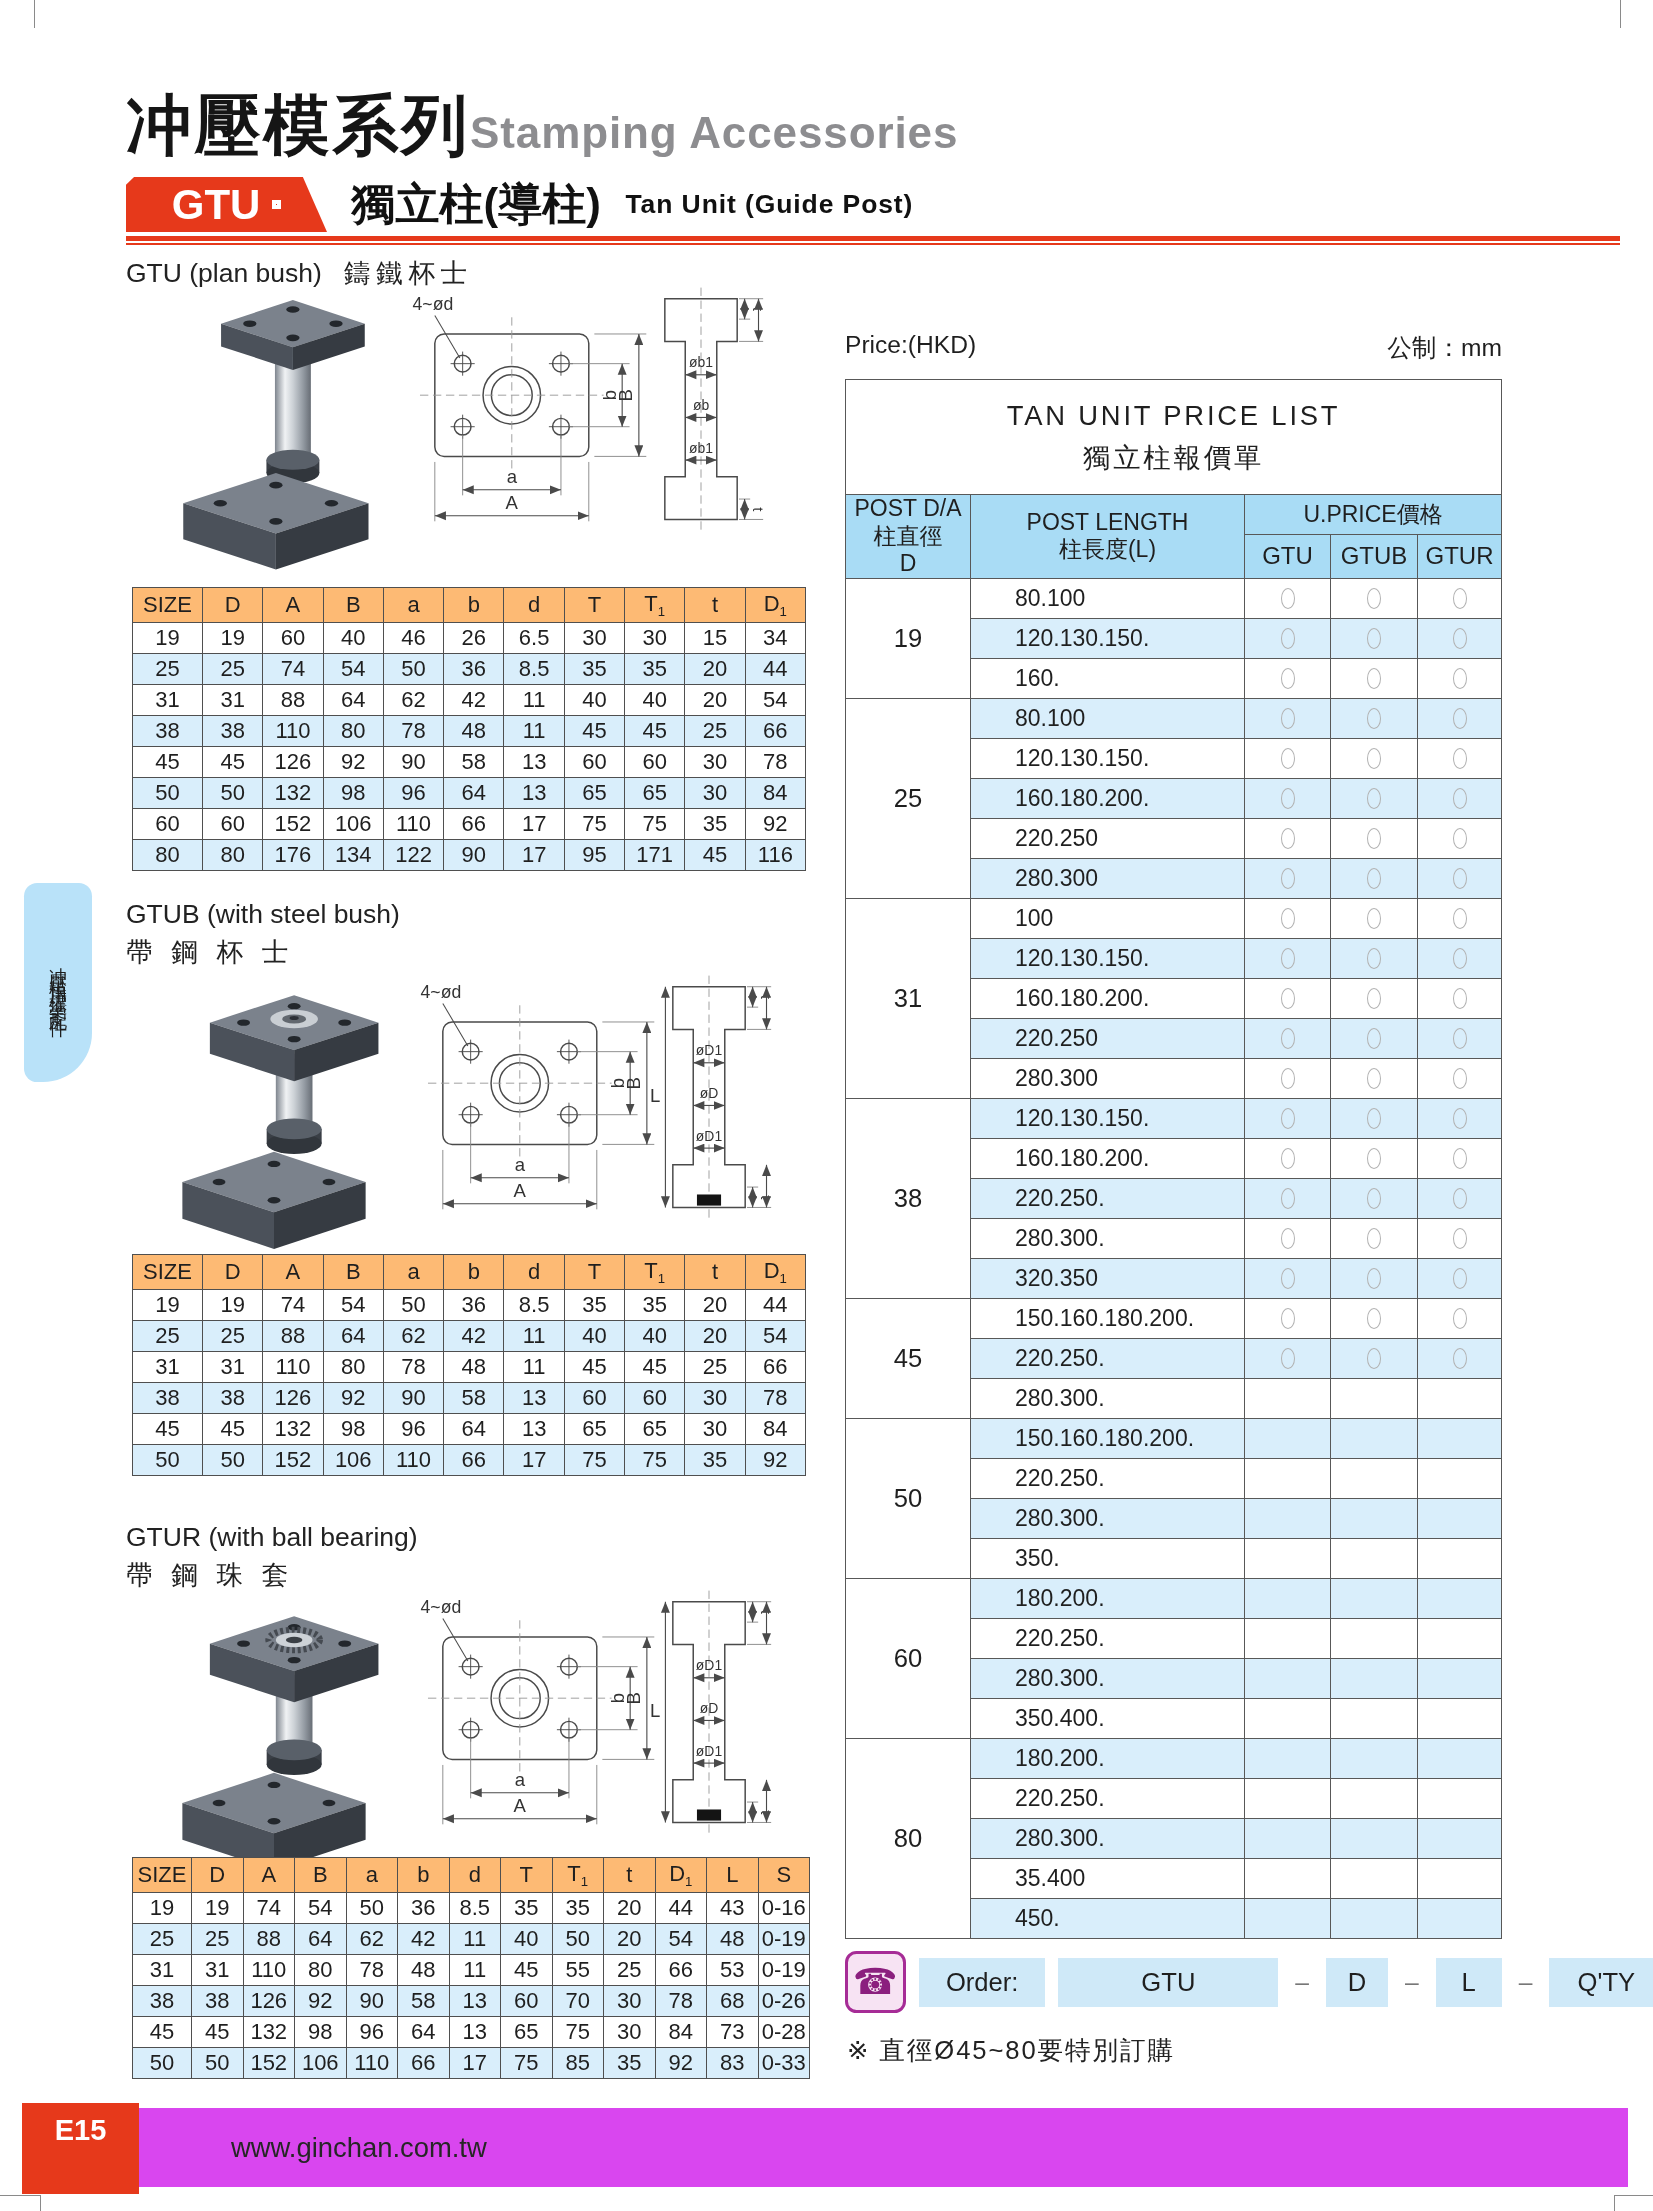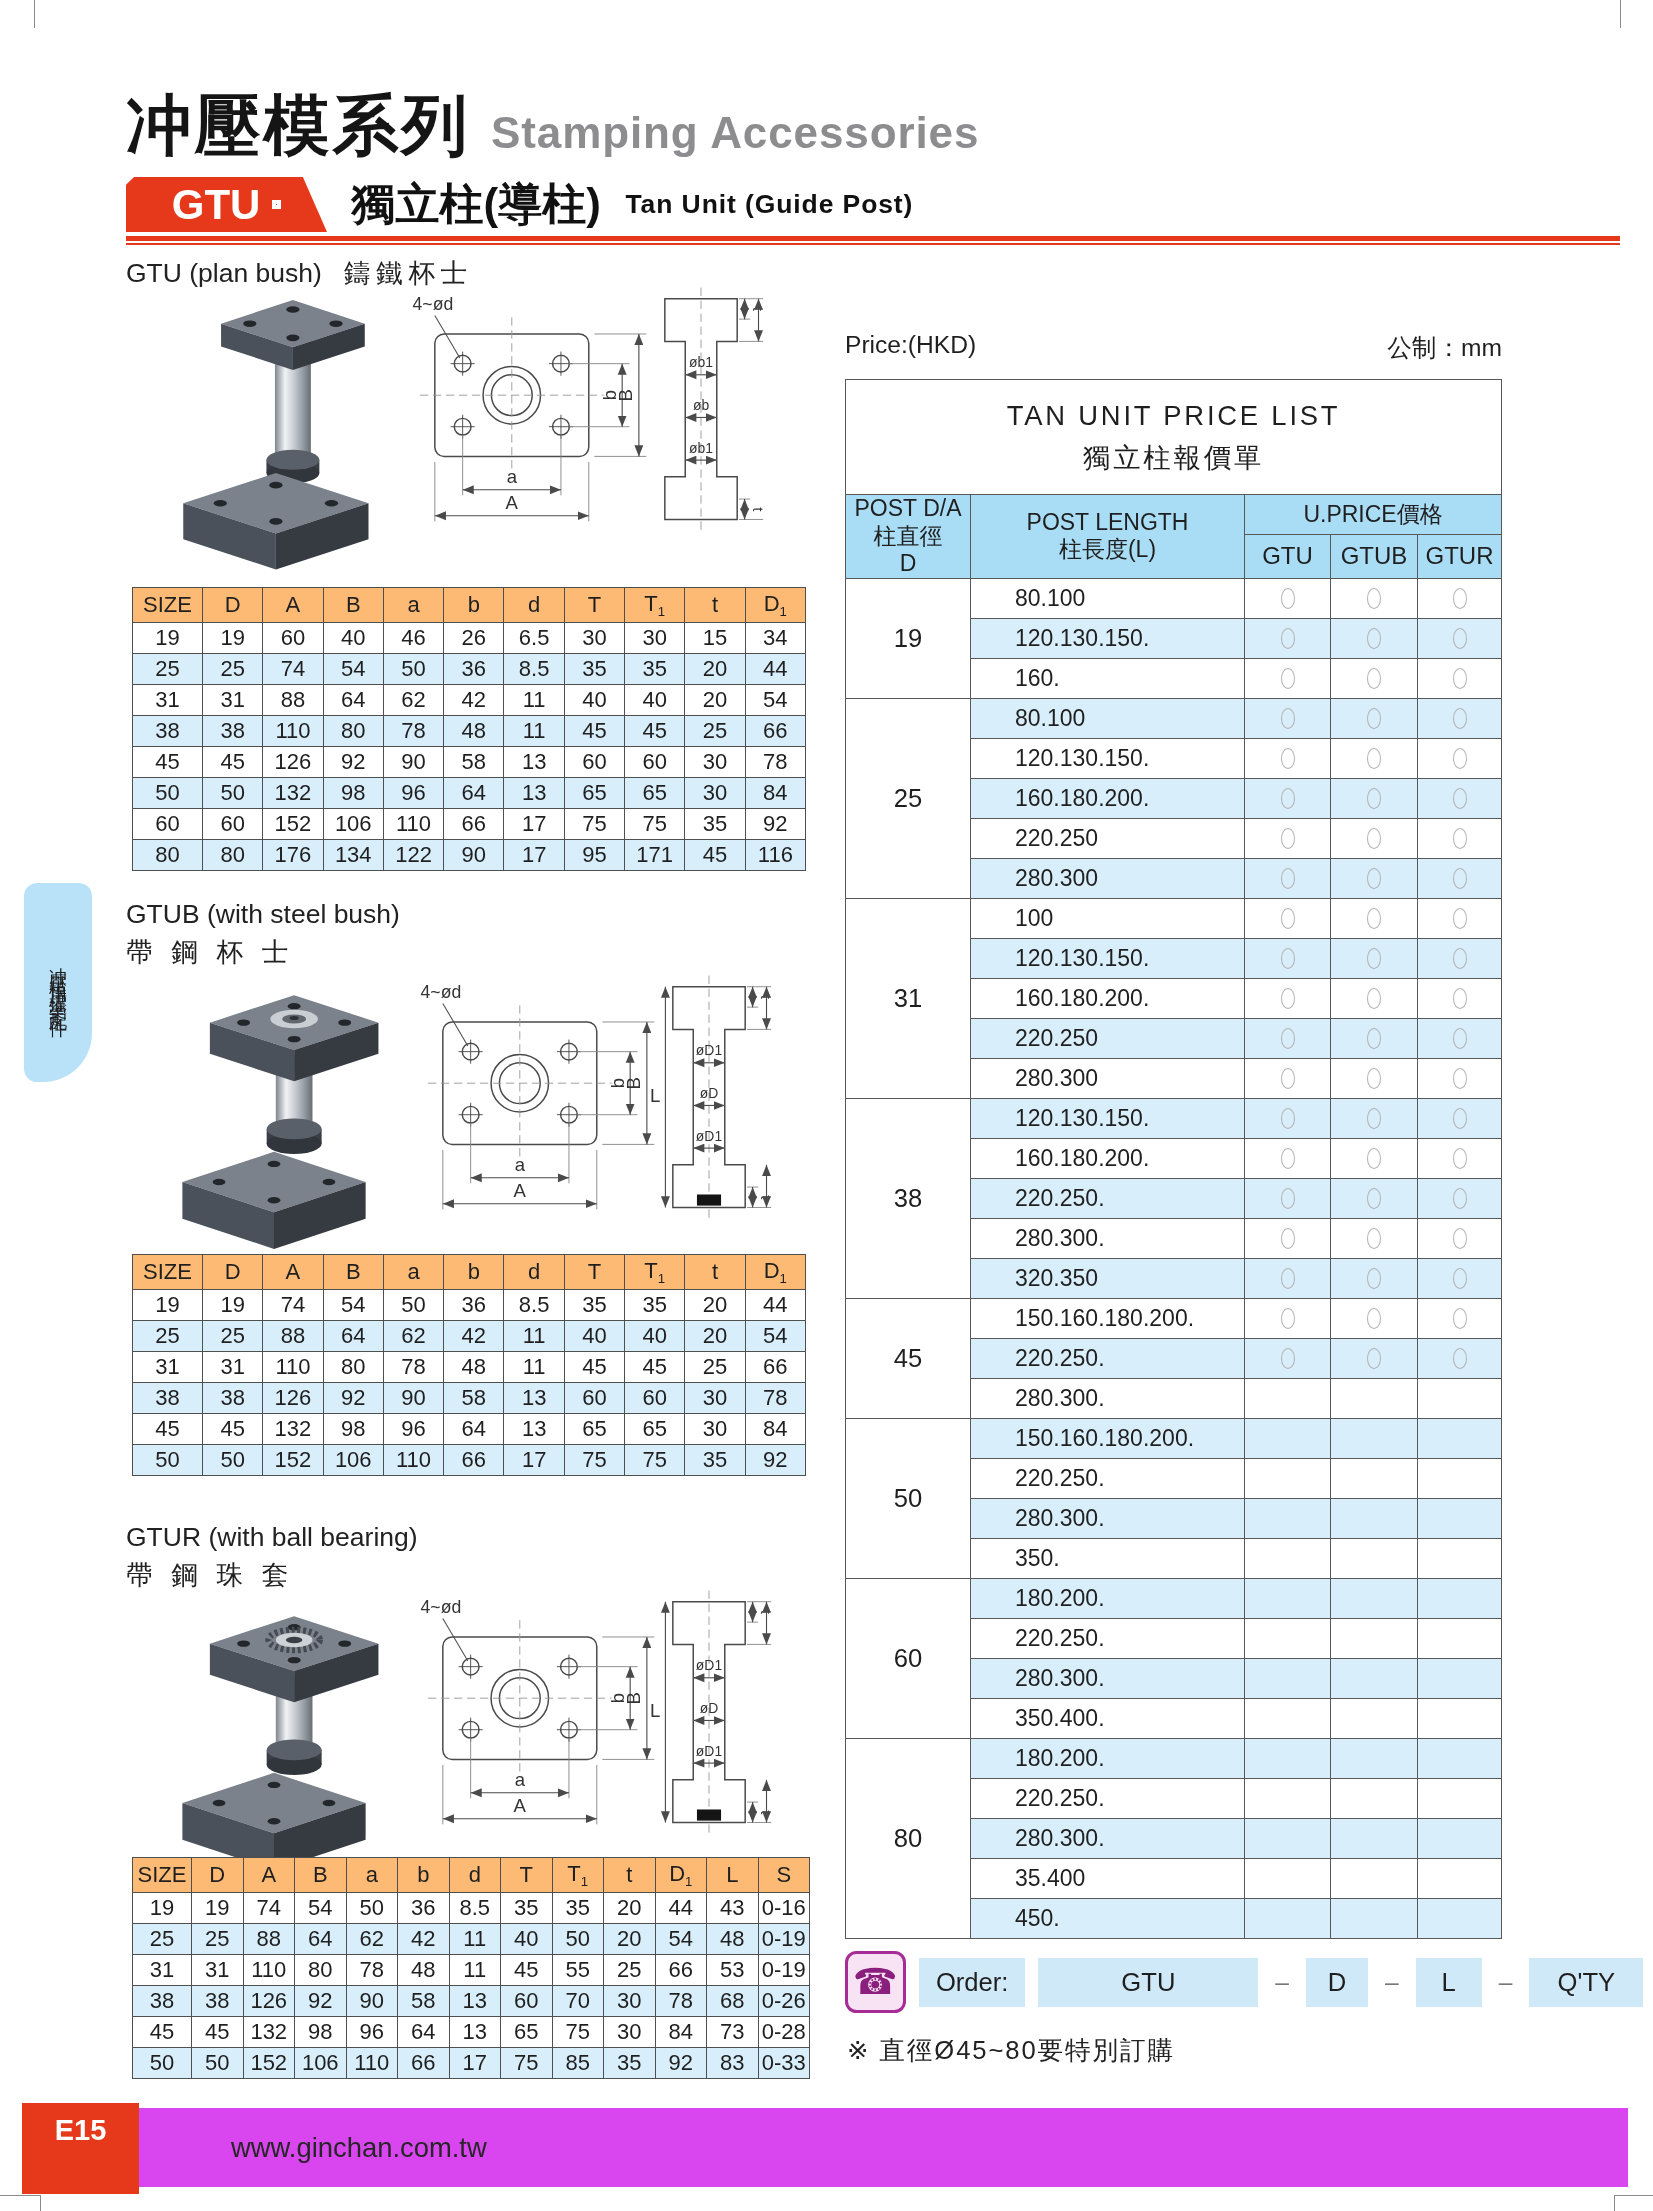--- a/index.html
+++ b/index.html
@@ -2,21 +2,21 @@
 <html style="font-size:15px"><head>
 <meta charset="utf-8">
 <style>
   *{margin:0;padding:0;box-sizing:border-box}
   html,body{background:#e8e8e8}
   .page{position:relative;width:1653px;height:2212px;background:#fff;margin:0 auto;
         font-family:"Liberation Sans","DejaVu Sans",sans-serif;color:#1f1f1f;overflow:hidden}
   .abs{position:absolute}
   .crop{position:absolute;background:#8a8a8a}
   
-  .head{position:absolute;left:126px;top:81px;display:flex;align-items:baseline;gap:21px;white-space:nowrap}
+  .head{position:absolute;left:126px;top:81px;display:flex;align-items:baseline;white-space:nowrap}
   .t-zh{font-size:66px;font-weight:bold;letter-spacing:2.8px;color:#151515}
   .t-en{font-size:44px;font-weight:bold;color:#8d8d90;letter-spacing:0.9px}
   .badge-row{position:absolute;left:126px;top:176px;display:flex;align-items:center;gap:24.6px;height:57px}
   .badge{width:201px;height:55px;background:#e6391b;clip-path:polygon(0 14%,4% 0,88% 0,100% 100%,0 100%);
          display:flex;align-items:center;justify-content:center;gap:11.4px;color:#fff;font-size:42px;font-weight:bold}
   .badge-sq{width:9.5px;height:9.5px;background:#e6391b;border:4.7px solid #fff}
   .sub-zh{font-size:44px;font-weight:bold;color:#111}
   .sub-en{font-size:26.5px;font-weight:bold;color:#111;letter-spacing:0.9px}
   .rule{position:absolute;left:126px;width:1494px;background:#e6391b}
   
@@ -1052,21 +1052,21 @@
             <td class="mark"></td>
             <td class="mark"></td>
             <td class="mark"></td>
           </tr>
         </tbody>
       </table>
     </div>
 
   <div class="order-row" id="orderRow">
       <div class="phone-box">☎</div>
-      <div class="obox" style="width:106px">Order:</div>
+      <div class="obox" style="width:126px">Order:</div>
       <div class="obox" style="width:220px">GTU</div>
       <span class="odash">–</span>
       <div class="obox" style="width:62px">D</div>
       <span class="odash">–</span>
       <div class="obox" style="width:66px">L</div>
       <span class="odash">–</span>
       <div class="obox" style="width:114px">Q'TY</div>
     </div>
   <div class="note">※ 直徑Ø45~80要特別訂購</div>
 

